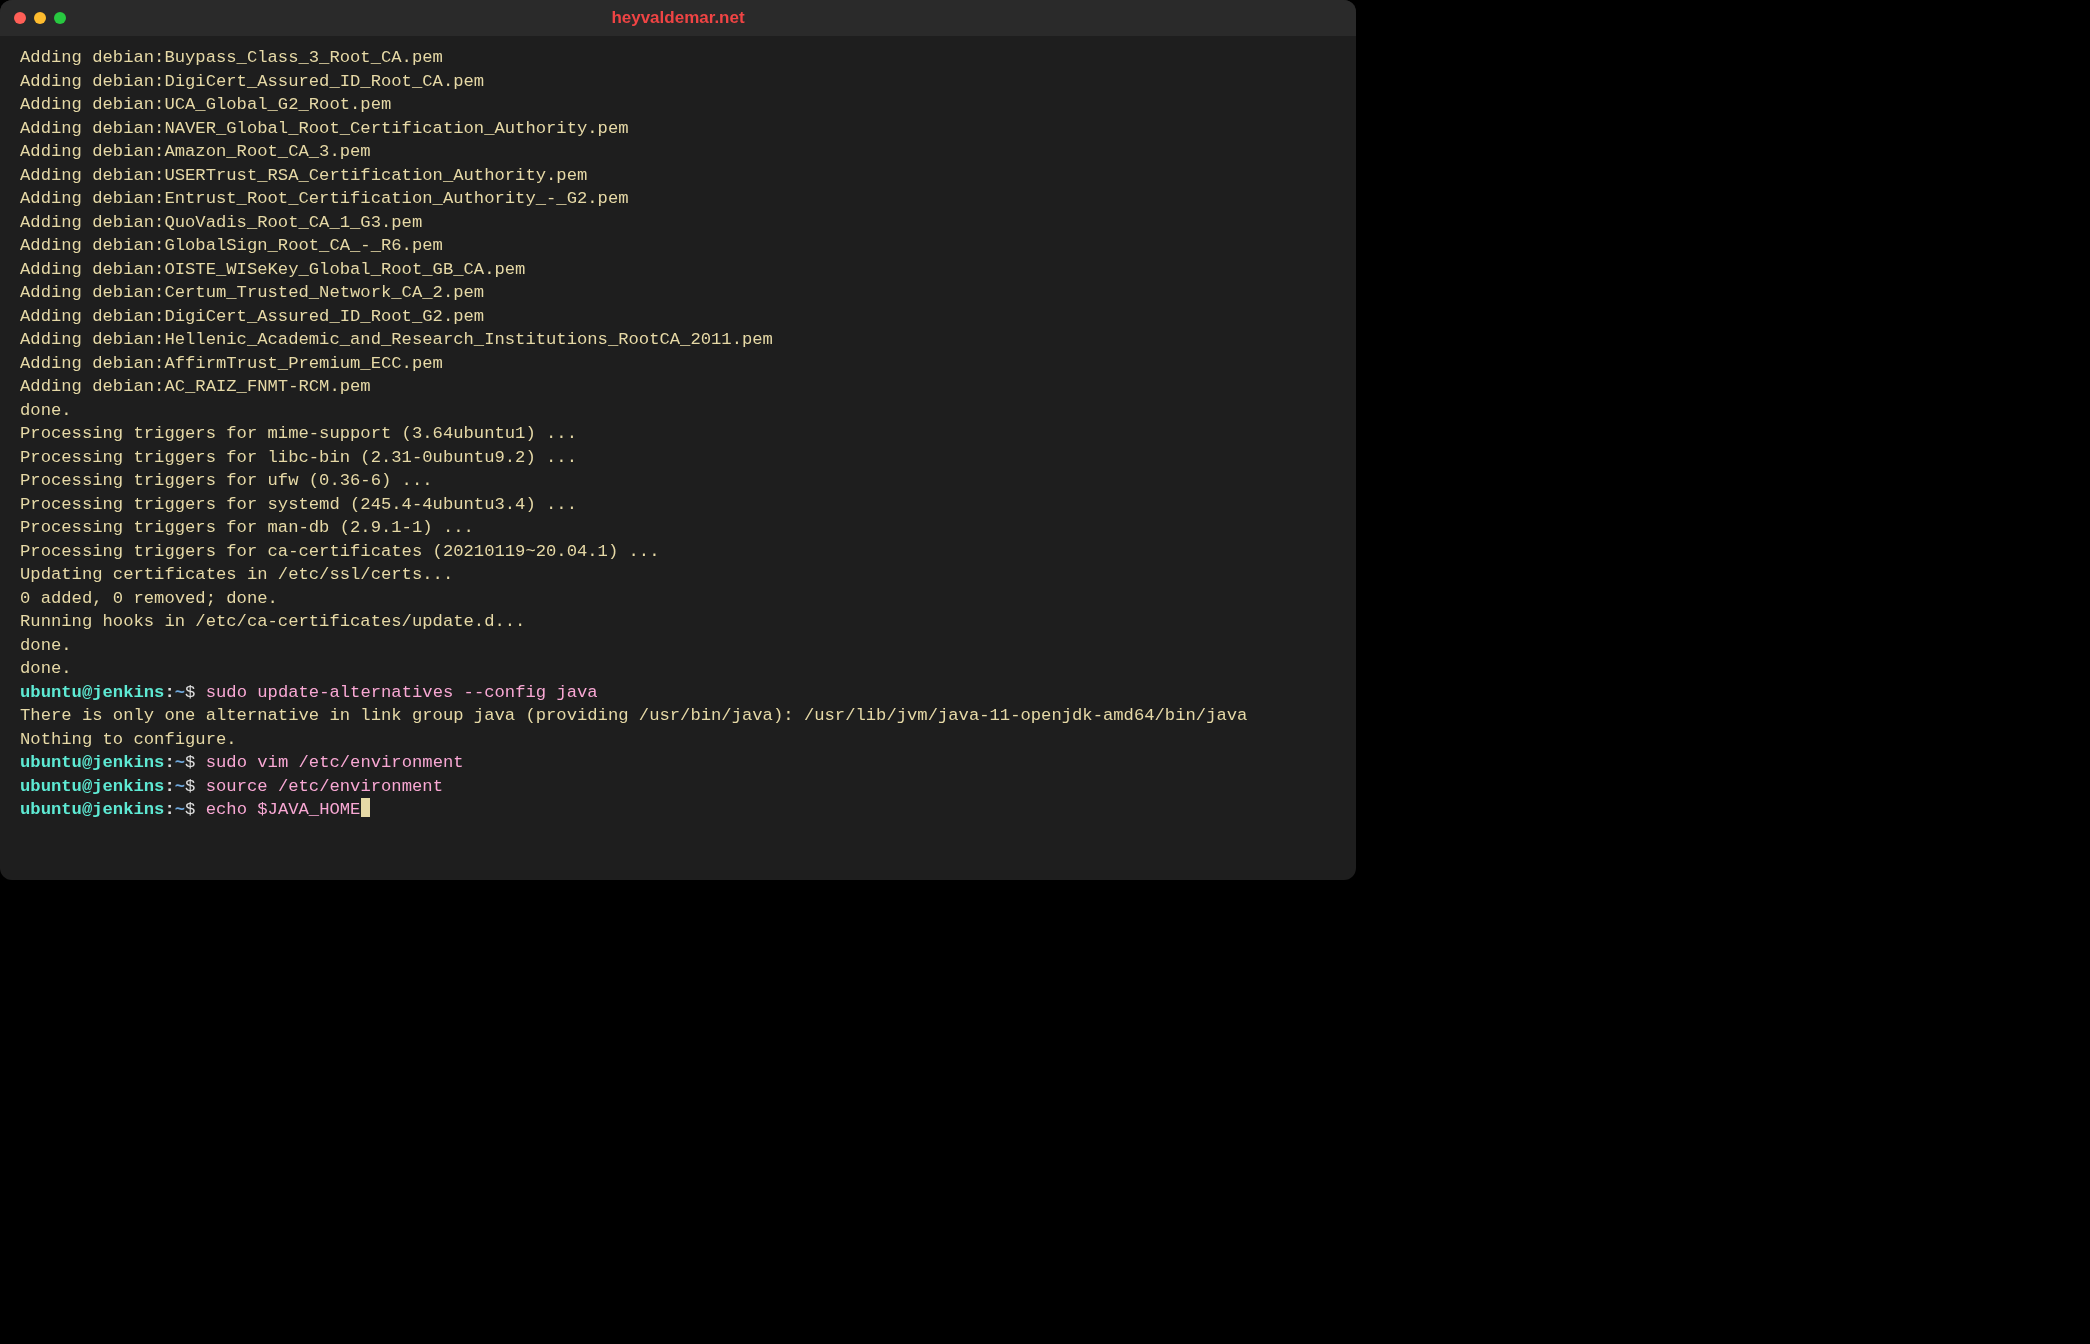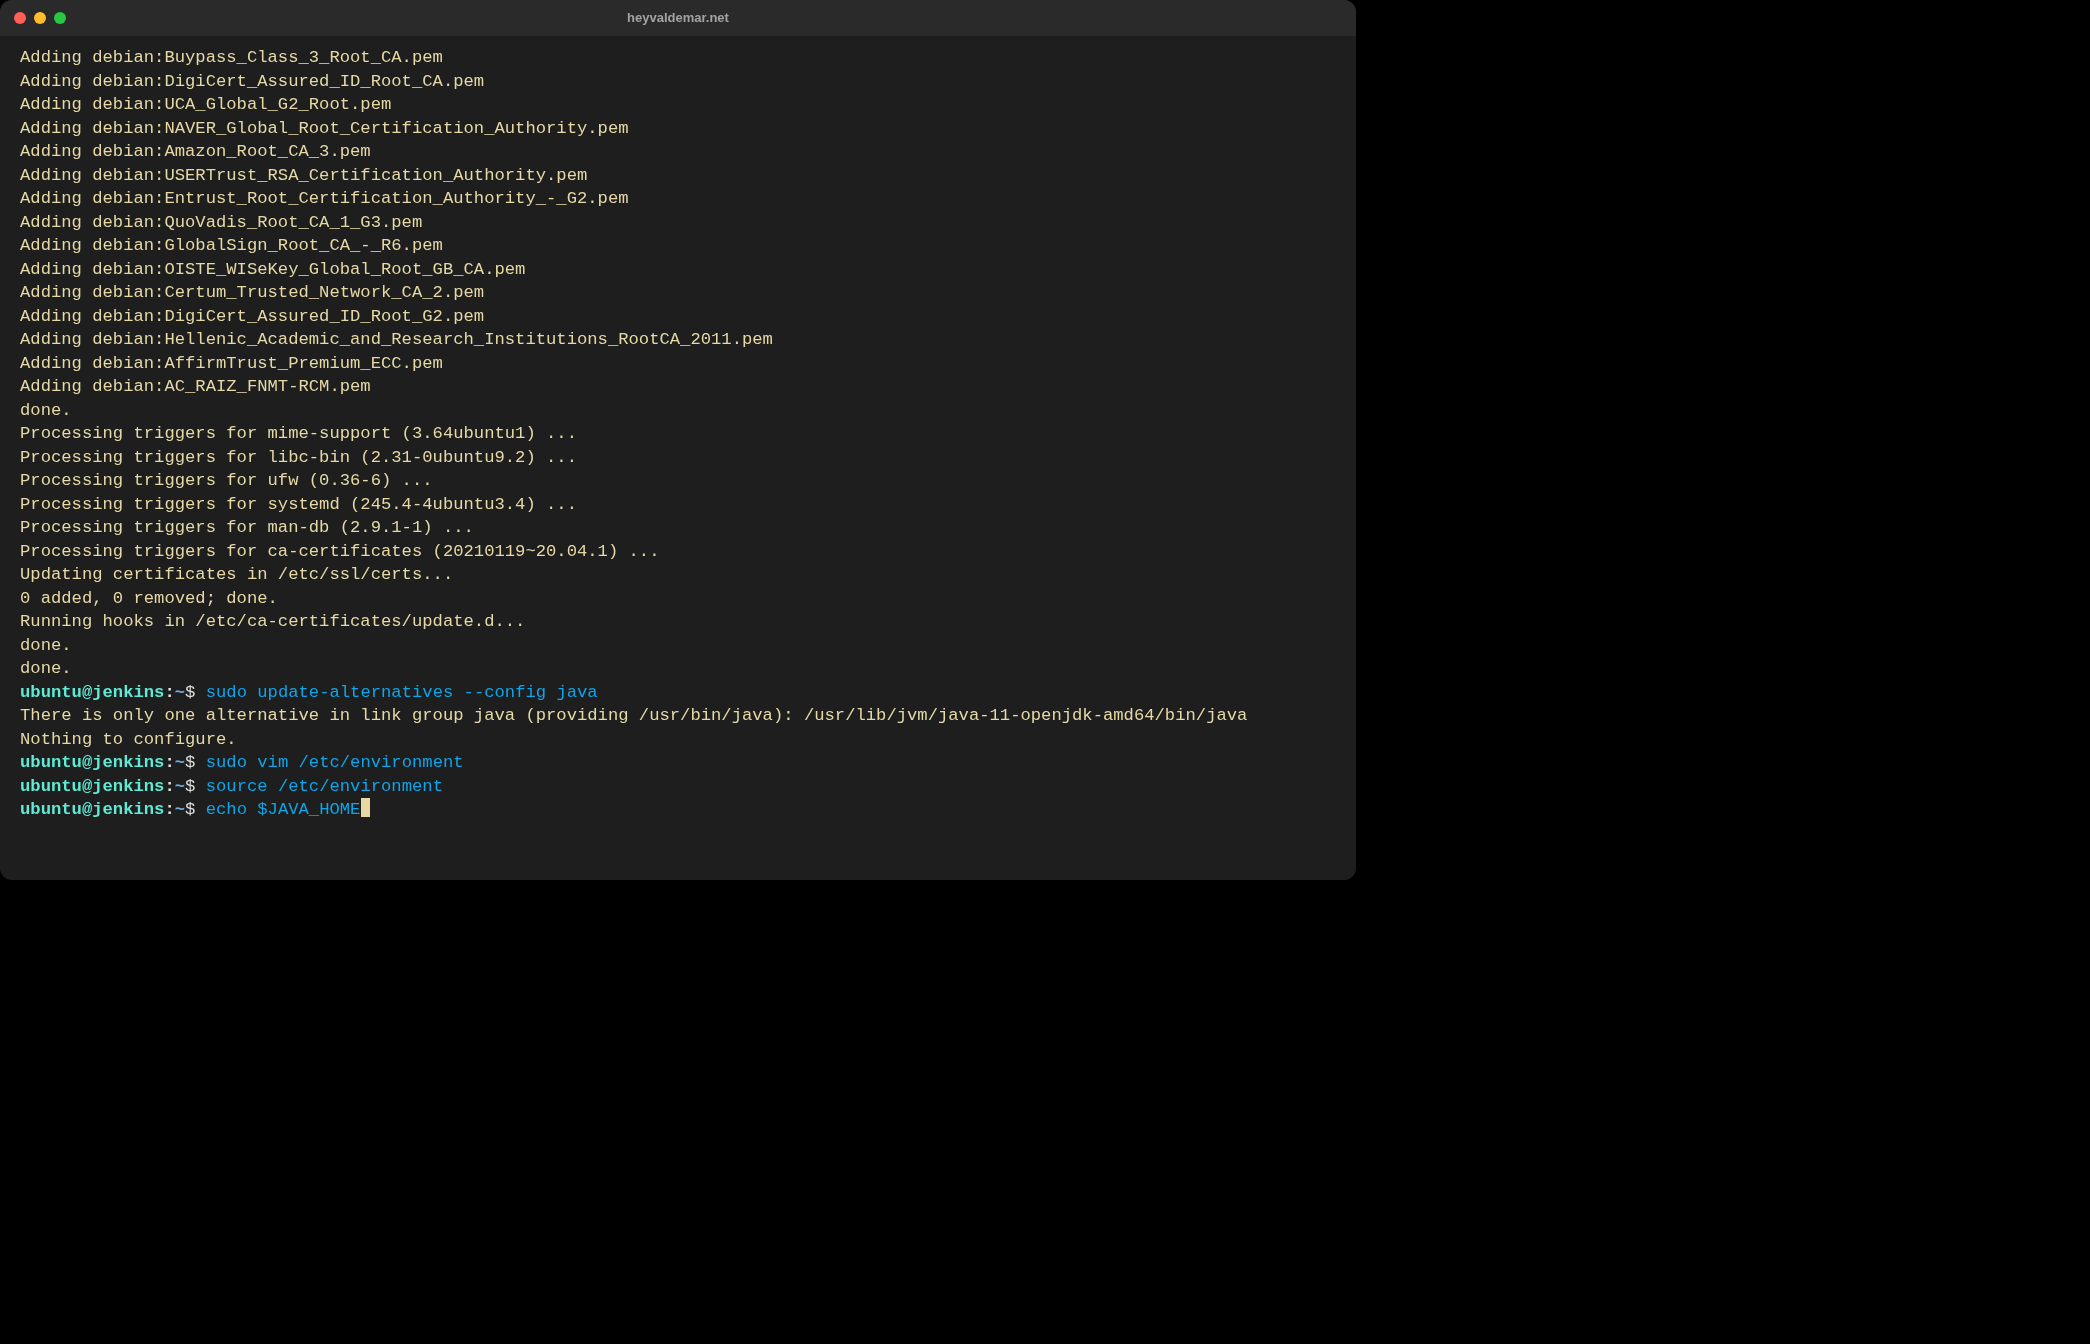--- a/index.html
+++ b/index.html
@@ -40,38 +40,38 @@
     border-radius: 50%;
     display: inline-block;
   }
   .tl-red { background: #ff5f57; }
   .tl-yellow { background: #febc2e; }
   .tl-green { background: #28c840; }
   .window-title {
     position: absolute;
     left: 0; right: 0;
     text-align: center;
-    color: #a3a3a3;
+    color: #ef4444;
     font-family: -apple-system, "Helvetica Neue", Arial, sans-serif;
-    font-size: 13px;
+    font-size: 17px;
     font-weight: 600;
     pointer-events: none;
   }
   .terminal-body {
     padding: 10px 10px 8px 20px;
     color: #e6d9a6;
     white-space: pre;
     letter-spacing: 0px;
   }
   .line { display: block; white-space: pre-wrap; word-break: break-all; }
   .prompt-user { color: #5eead4; font-weight: bold; }
   .prompt-colon { color: #e0e0e0; font-weight: bold;}
   .prompt-path { color: #6fa8dc; font-weight: bold; }
   .prompt-dollar { color: #e0e0e0; }
-  .cmd { color: #0ea5e9; }
+  .cmd { color: #f9a8d4; }
   .output { color: #e6d9a6; }
   .cursor {
     display: inline-block;
     width: 9px;
     height: 19px;
     background: #e6d9a6;
     vertical-align: -3px;
     margin-left: 1px;
   }
 </style>

